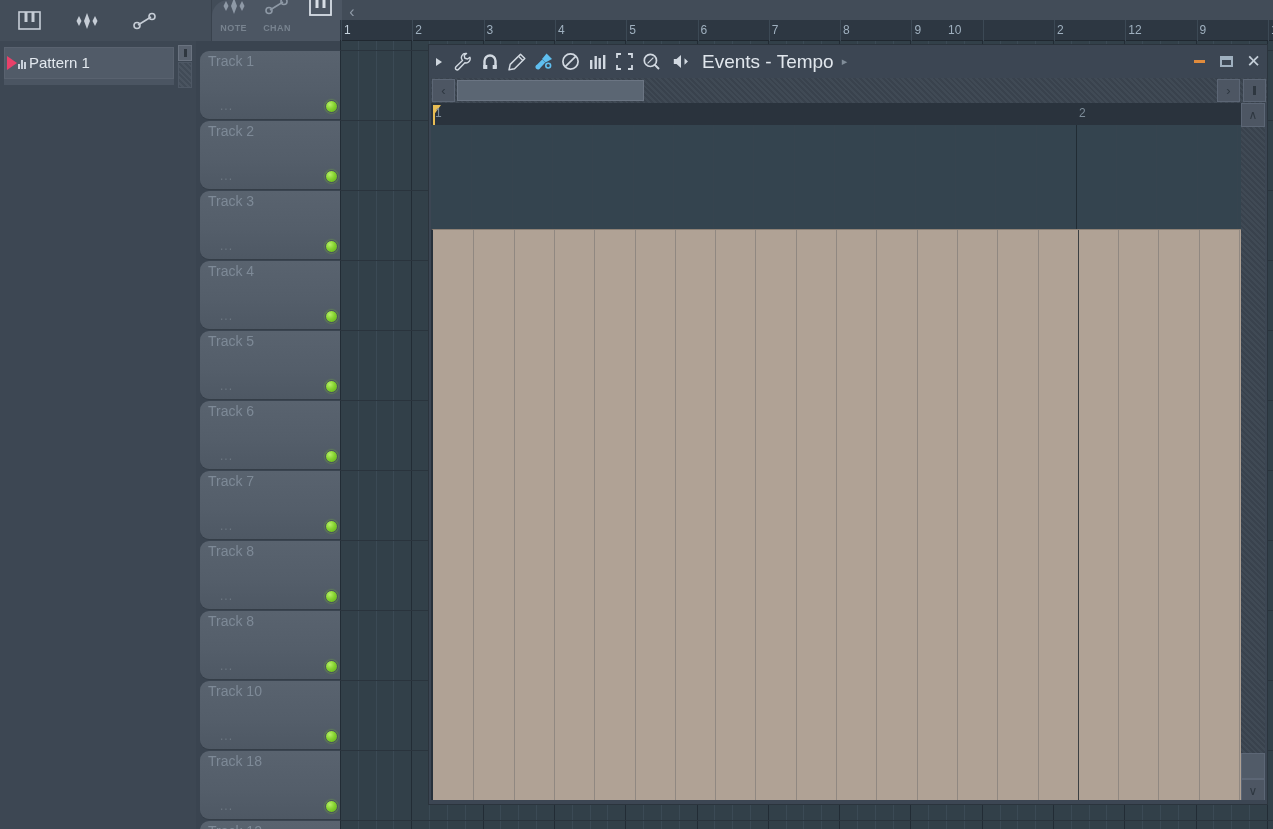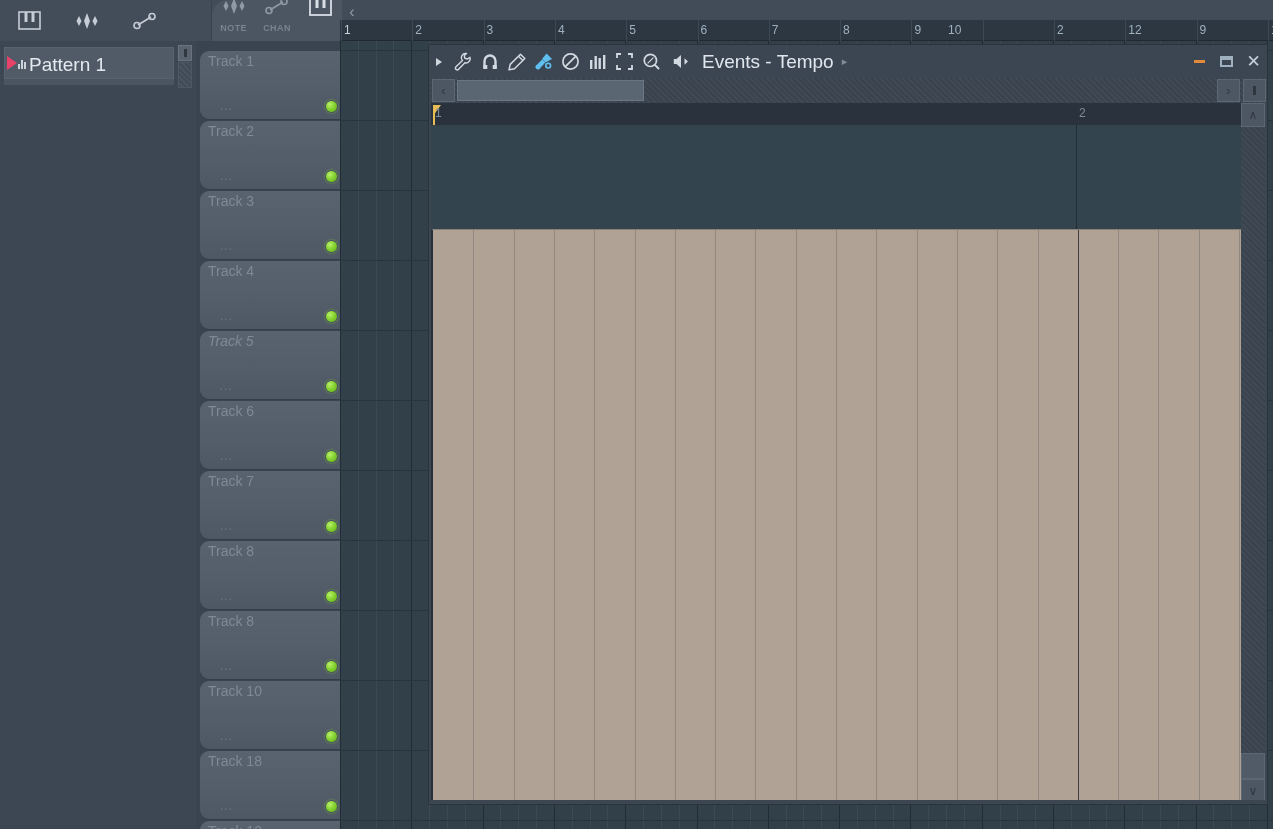--- a/index.html
+++ b/index.html
@@ -65,21 +65,21 @@
   }
   .pattern-row .bars {
     position: absolute; left: 13px; top: 12px; width: 8px; height: 9px;
     display: flex; align-items: flex-end; gap: 1px;
   }
   .pattern-row .bars i { display: block; width: 2px; background: #c9d1da; }
   .pattern-row .bars i:nth-child(1){ height:5px; }
   .pattern-row .bars i:nth-child(2){ height:9px; }
   .pattern-row .bars i:nth-child(3){ height:7px; }
   .pattern-name {
-    position: absolute; left: 24px; top: 6px; font-size: 19px; color: #e3e9ef;
+    position: absolute; left: 24px; top: 6px; font-size: 15px; color: #e3e9ef;
     white-space: nowrap;
   }
   .pattern-underline {
     position: absolute; left: 4px; top: 38px; width: 170px; height: 6px; background: #4b5562;
   }
   .pat-scroll-btn {
     position: absolute; left: 178px; top: 4px; width: 14px; height: 16px;
     background: #59626f; border: 1px solid #6a7380;
     display:flex; align-items:center; justify-content:center;
   }
@@ -370,21 +370,21 @@
         <div class="track-row" style="top: 150px;">
           <div class="track-label">Track 3</div>
           <div class="track-dots">...</div>
           <div class="track-led"></div>
         </div>
         <div class="track-row" style="top: 220px;">
           <div class="track-label">Track 4</div>
           <div class="track-dots">...</div>
           <div class="track-led"></div>
         </div>
-        <div class="track-row" style="top: 290px; font-style: italic;">
+        <div class="track-row" style="top: 290px;">
           <div class="track-label">Track 5</div>
           <div class="track-dots">...</div>
           <div class="track-led"></div>
         </div>
         <div class="track-row" style="top: 360px;">
           <div class="track-label">Track 6</div>
           <div class="track-dots">...</div>
           <div class="track-led"></div>
         </div>
         <div class="track-row" style="top: 430px;">

